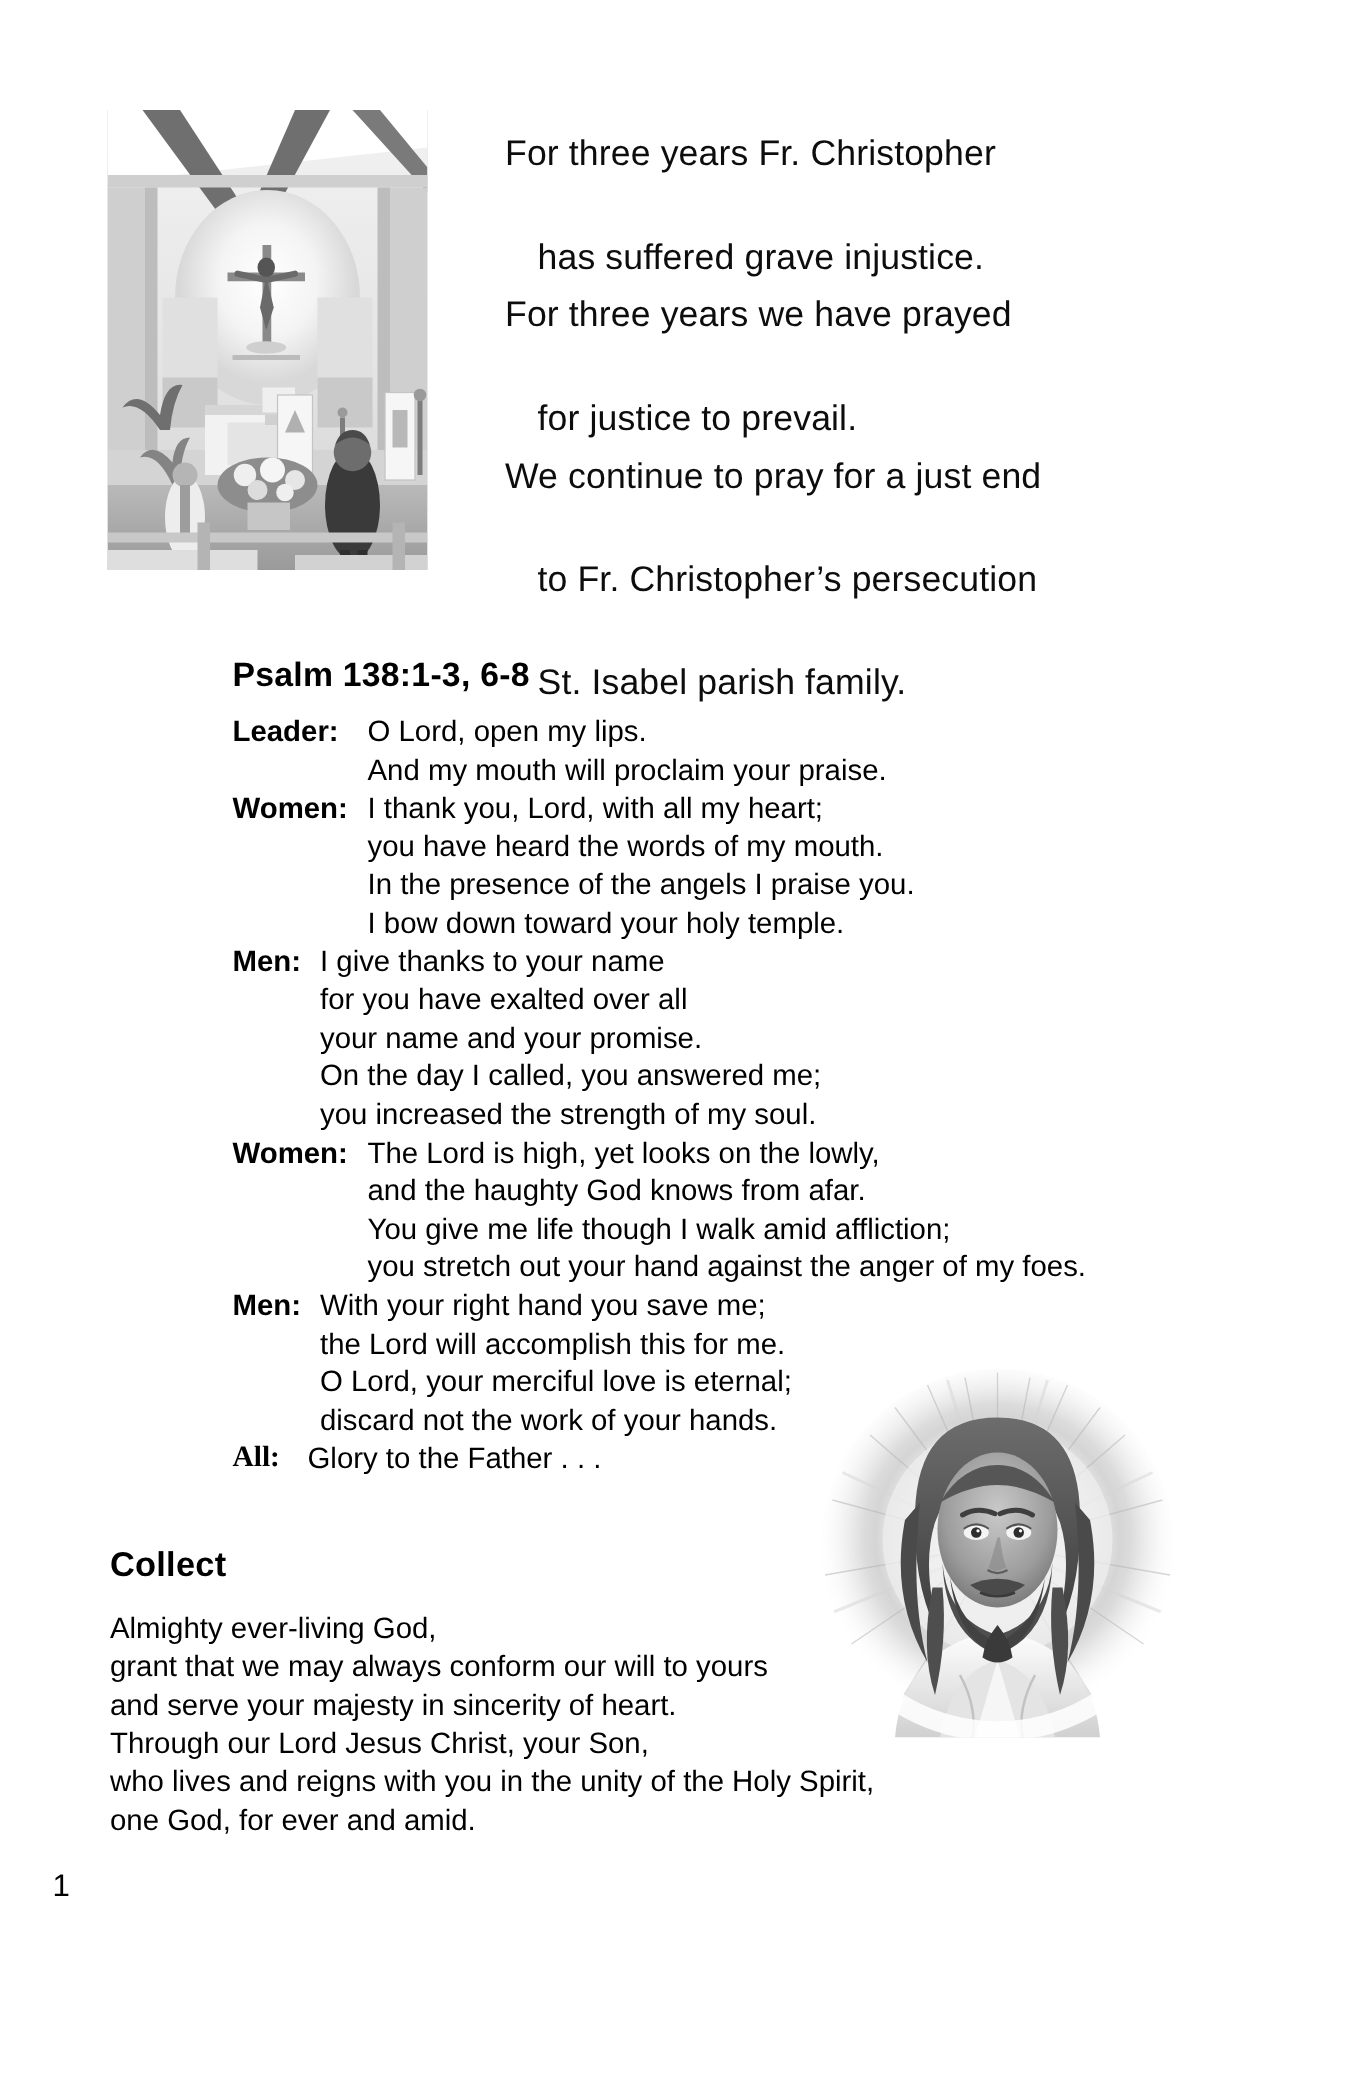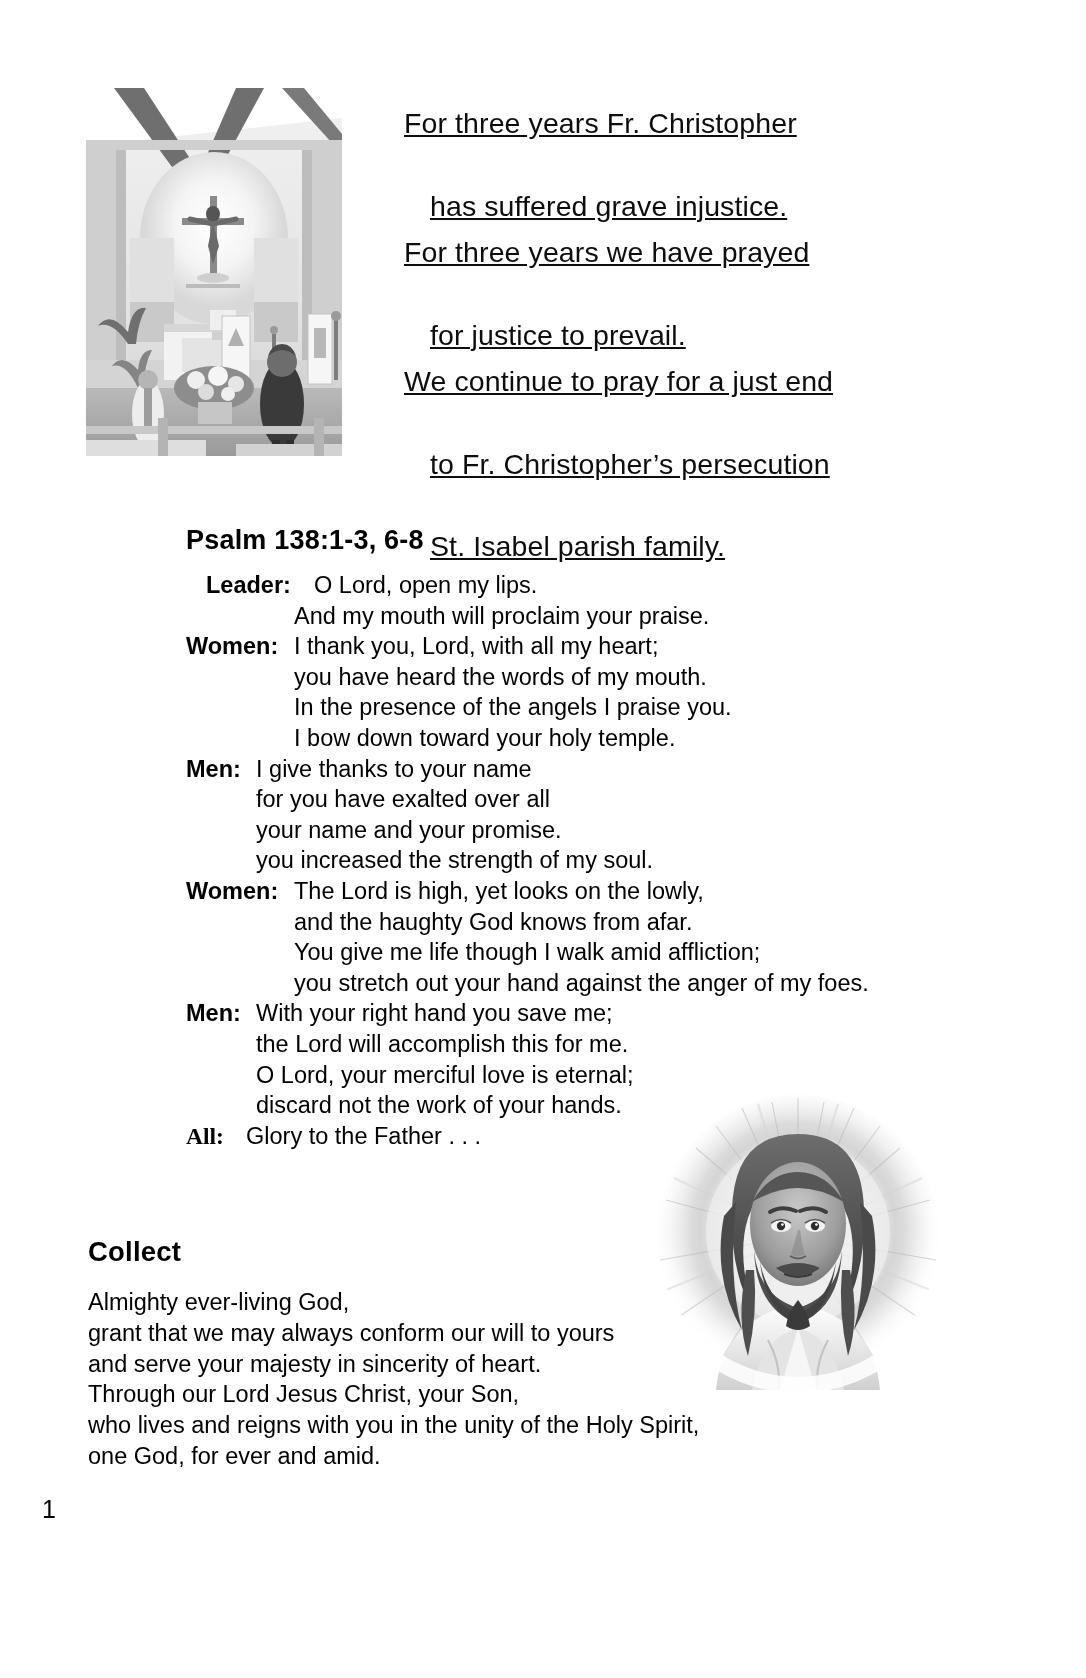--- a/index.html
+++ b/index.html
@@ -42,21 +42,20 @@
 
   .intro-verse {
     position: absolute;
     left: 404px;
     top: 100px;
     width: 620px;
     font-size: 28.5px;
     line-height: 46.5px;
     letter-spacing: 0.1px;
     color: #0d0d0d;
-    text-decoration: underline;
   }
   .intro-verse .vline { display: block; white-space: pre; }
   .intro-verse .ind { padding-left: 26px; margin-top: 36px; }
 
   
   .psalm-block {
     position: absolute;
     left: 186px;
     top: 524px;
     width: 860px;
@@ -81,21 +80,21 @@
     flex: 0 0 auto;
     white-space: pre;
   }
   .verse-row .vtext {
     flex: 1 1 auto;
     white-space: pre;
   }
   
   .grp-women .speaker { width: 108px; }
   .grp-women .cont { padding-left: 108px; }
-  .grp-leader .speaker { width: 108px; margin-left: 20px; }
+  .grp-leader .speaker { width: 108px; }
   .grp-leader .cont { padding-left: 108px; }
   
   .grp-men .speaker { width: 70px; }
   .grp-men .cont { padding-left: 70px; }
   .grp-all .speaker { width: 60px; font-family: Liberation Serif, serif; }
   .cont {
     font-size: 23.5px;
     line-height: 30.6px;
     white-space: pre;
   }
@@ -276,20 +275,21 @@
       <div class="cont">I bow down toward your holy temple.</div>
     </div>
 
     <div class="grp-men">
       <div class="verse-row">
         <span class="speaker">Men:</span>
         <span class="vtext">I give thanks to your name</span>
       </div>
       <div class="cont">for you have exalted over all</div>
       <div class="cont">your name and your promise.</div>
+      <div class="cont">On the day I called, you answered me;</div>
       <div class="cont">you increased the strength of my soul.</div>
     </div>
 
     <div class="grp-women">
       <div class="verse-row">
         <span class="speaker">Women:</span>
         <span class="vtext">The Lord is high, yet looks on the lowly,</span>
       </div>
       <div class="cont">and the haughty God knows from afar.</div>
       <div class="cont">You give me life though I walk amid affliction;</div>

